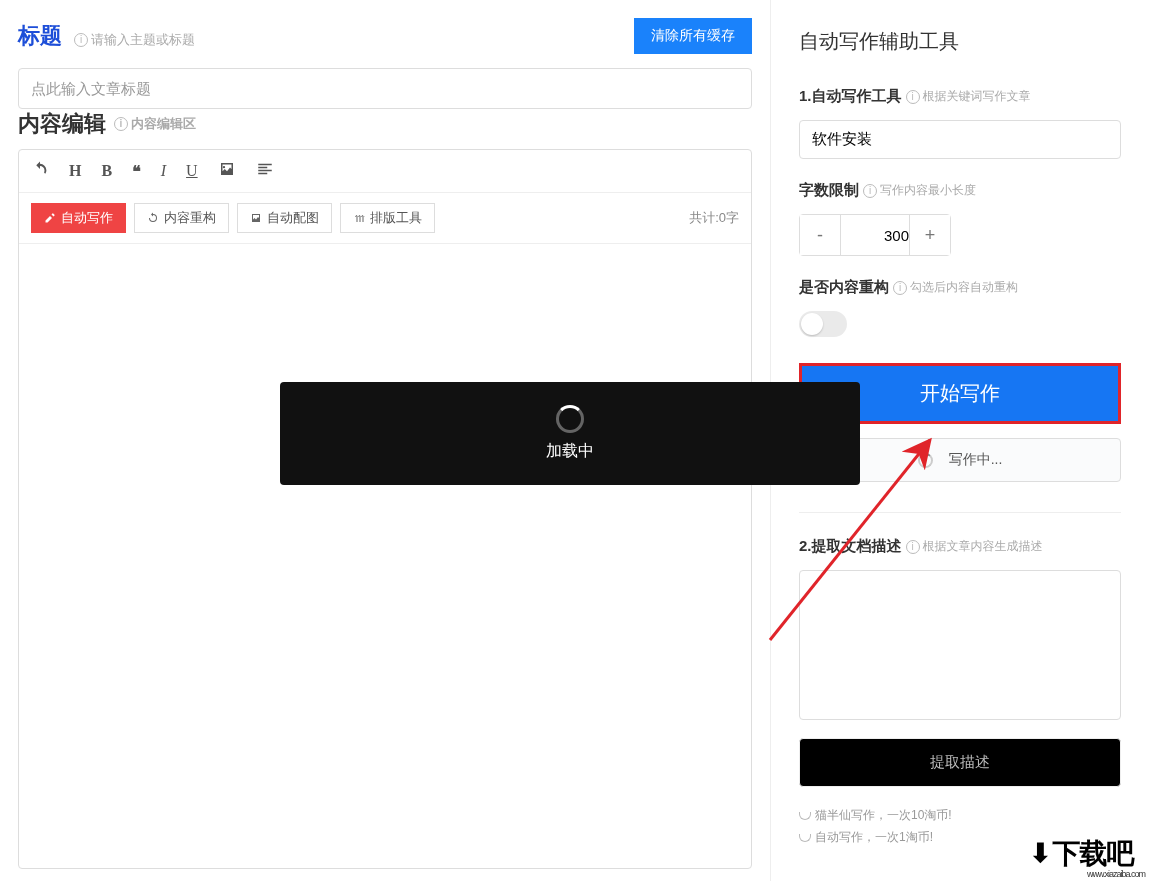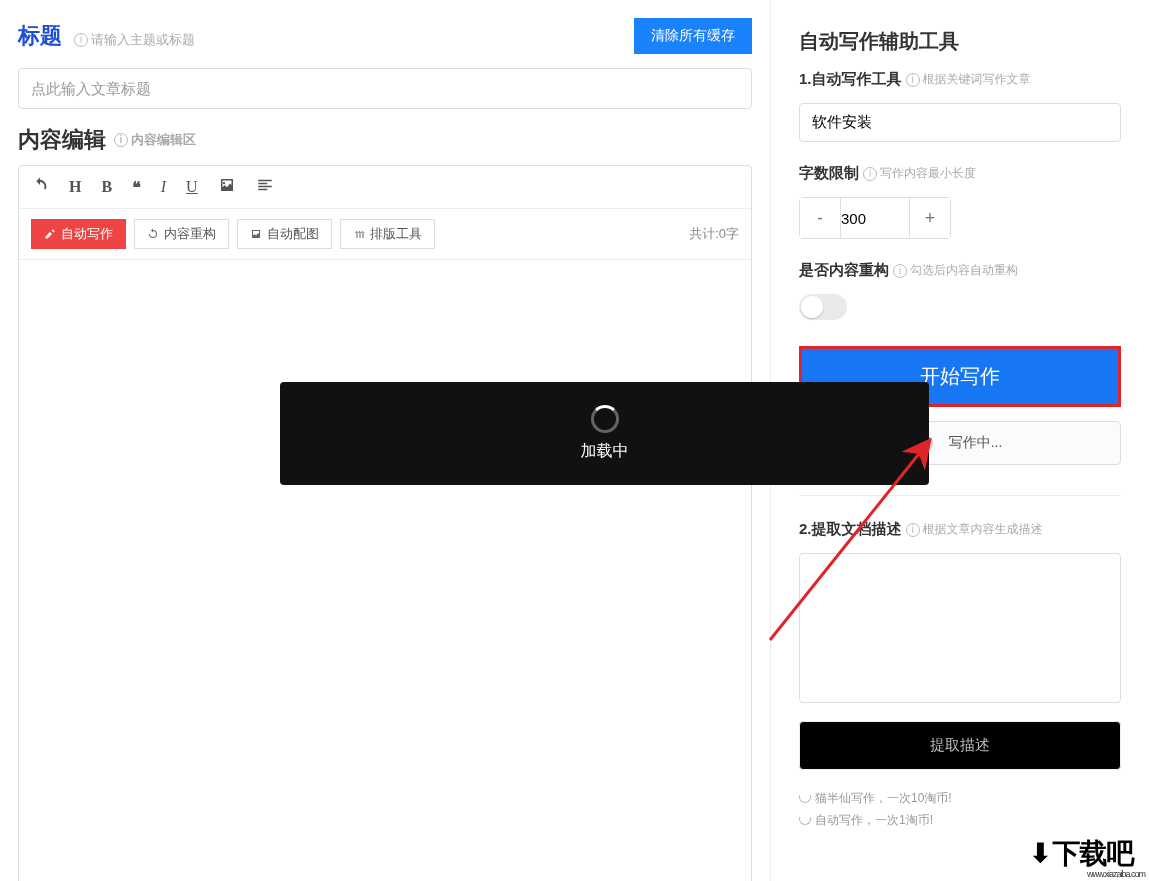--- a/index.html
+++ b/index.html
@@ -34,47 +34,47 @@
   .btn {
     display:inline-flex; align-items:center; gap:5px;
     padding: 7px 14px; border-radius:0; font-size:13px; cursor:pointer;
     border:1px solid transparent;
   }
   .btn-primary { background:#ef4444; color:#fff; }
   .btn-primary-lg { background:#1a82fb; color:#fff; font-size:14px; padding:8px 16px;}
   .btn-default { background:#fff; color:#555; border-color:#ddd;}
   .title-input {
     width:100%; border:1px solid #ddd; border-radius:4px; padding:11px 12px;
-    font-size:15px; color:#333; margin-bottom:16px;
+    font-size:15px; color:#333; margin-bottom:0;
   }
   .title-input::placeholder{color:#999;}
   .section-title { font-size:22px; font-weight:700; margin-bottom:10px; display:flex; align-items:center;}
   .editor-box { border:1px solid #ddd; border-radius:4px; background:#fff; width:100%; height: 720px;}
   .toolbar1 {
     display:flex; gap:20px; align-items:center; padding:10px 12px; border-bottom:1px solid #eee;
     color:#555;
   }
   .toolbar1 .tool { font-size:16px; font-weight:bold; font-family:Georgia, serif; cursor:pointer; color:#555;}
   .toolbar1 .tool.thin{font-weight:normal;}
   .toolbar1 svg{width:18px;height:18px;fill:#555;}
   .toolbar2 {
     display:flex; align-items:center; gap:8px; padding:10px 12px; border-bottom:1px solid #eee;
   }
   .toolbar2 .count { margin-left:auto; font-size:13px; color:#888;}
   .btn-small { padding:5px 12px; font-size:13px; }
-  .side-title { font-size:20px; font-weight:700; margin-bottom:15px;}
+  .side-title { font-size:20px; font-weight:400; margin-bottom:32px;}
   .side-section-label { font-size:15px; font-weight:700; margin-bottom:14px; display:flex; align-items:center; gap:4px;}
   .side-hint { font-size:12px; color:#aaa; font-weight:400; display:inline-flex; align-items:center; gap:3px;}
   .keyword-input {
     width:100%; border:1px solid #ddd; border-radius:4px; padding:10px 12px;
     font-size:15px; margin-bottom:22px;
   }
   .stepper { display:inline-flex; border:1px solid #ddd; border-radius:4px; margin-bottom:22px;}
   .stepper button { width:40px; height:40px; background:#fff; border:none; font-size:18px; color:#777; cursor:pointer;}
-  .stepper .val { width:70px; text-align:left; border:none; font-size:15px; border-left:1px solid #ddd; border-right:1px solid #ddd;}
+  .stepper .val { width:70px; text-align:right; border:none; font-size:15px; border-left:1px solid #ddd; border-right:1px solid #ddd;}
   .toggle {
     width:48px; height:26px; background:#eaeaea; border-radius:14px; position:relative; margin-bottom:26px; cursor:pointer;
   }
   .toggle .knob{ width:22px; height:22px; background:#fff; border-radius:50%; position:absolute; top:2px; left:2px; box-shadow:0 1px 2px rgba(0,0,0,.2);}
   .highlight-box { border:3px solid #e0242a; padding:0; margin-bottom:14px;}
   .start-btn {
     width:100%; background:#1676f3; color:#fff; border:none; padding:14px 0; font-size:20px; cursor:pointer;
   }
   .writing-btn {
     width:100%; background:#fafbfc; color:#555; border:1px solid #ddd; border-radius:4px;
@@ -90,21 +90,21 @@
   }
   .extract-btn {
     width:100%; background:#000000; color:#bbb; border:1px solid #eee; border-radius:4px;
     padding:14px 0; font-size:15px; cursor:not-allowed; margin-bottom:20px;
   }
   .footer-note { font-size:12px; color:#999; display:flex; align-items:center; gap:4px; margin-bottom:5px;}
   .disc-icon{width:12px;height:8px;border:1.5px solid #bbb;border-radius:0 0 10px 10px;border-top:none;display:inline-block;}
 
   
   .loading-overlay{
-    position:absolute; left:280px; top:382px; width:649px; height:103px;
+    position:absolute; left:280px; top:382px; width:580px; height:103px;
     background:#111; color:#fff; display:flex; flex-direction:column; align-items:center; justify-content:center;
     gap:8px; border-radius:4px; z-index:50;
   }
   .spinner-lg{
     width:28px;height:28px;border:3px solid rgba(255,255,255,.35);border-top-color:#fff;border-radius:50%;
     animation:spin .9s linear infinite;
   }
   @keyframes spin{to{transform:rotate(360deg);}}
 
   

